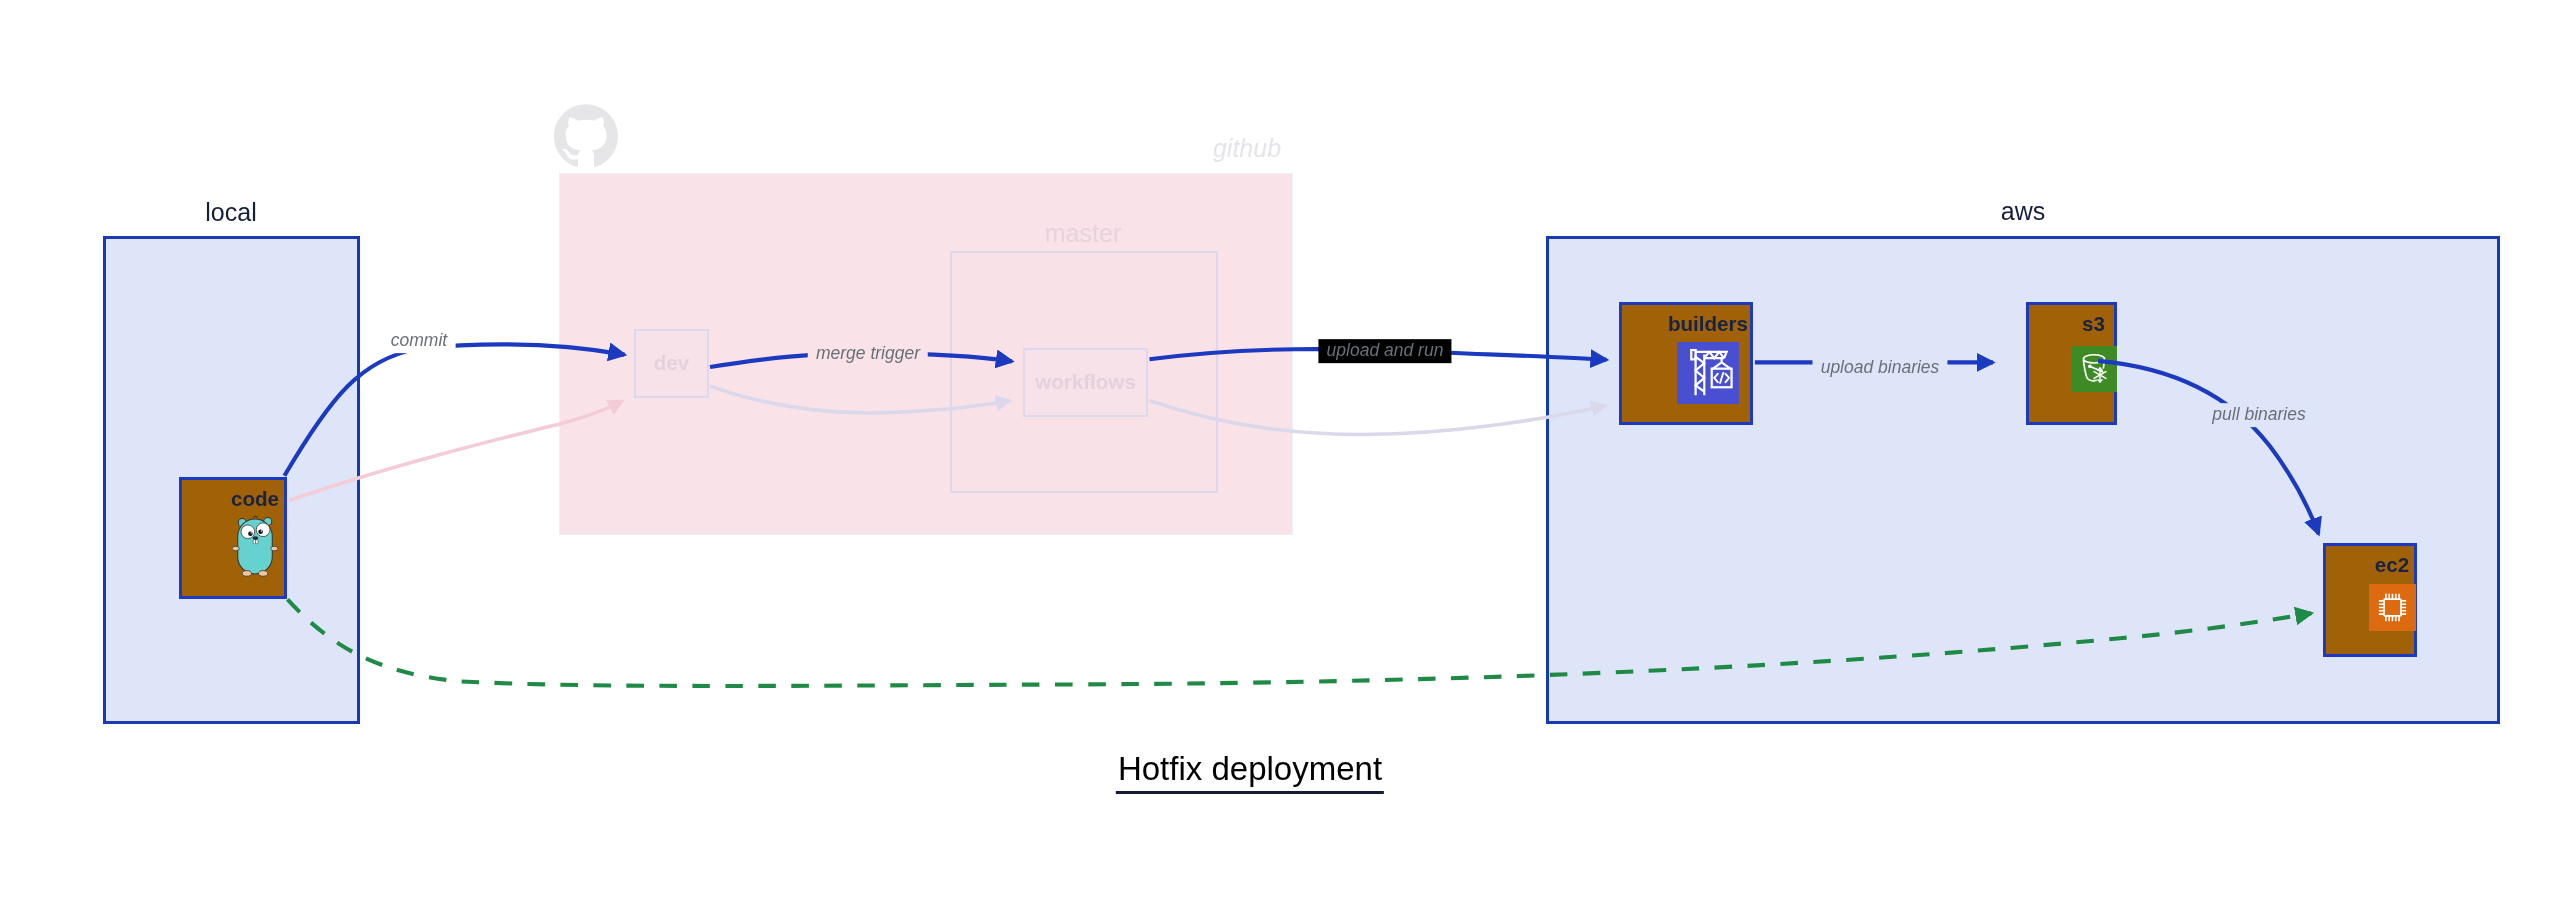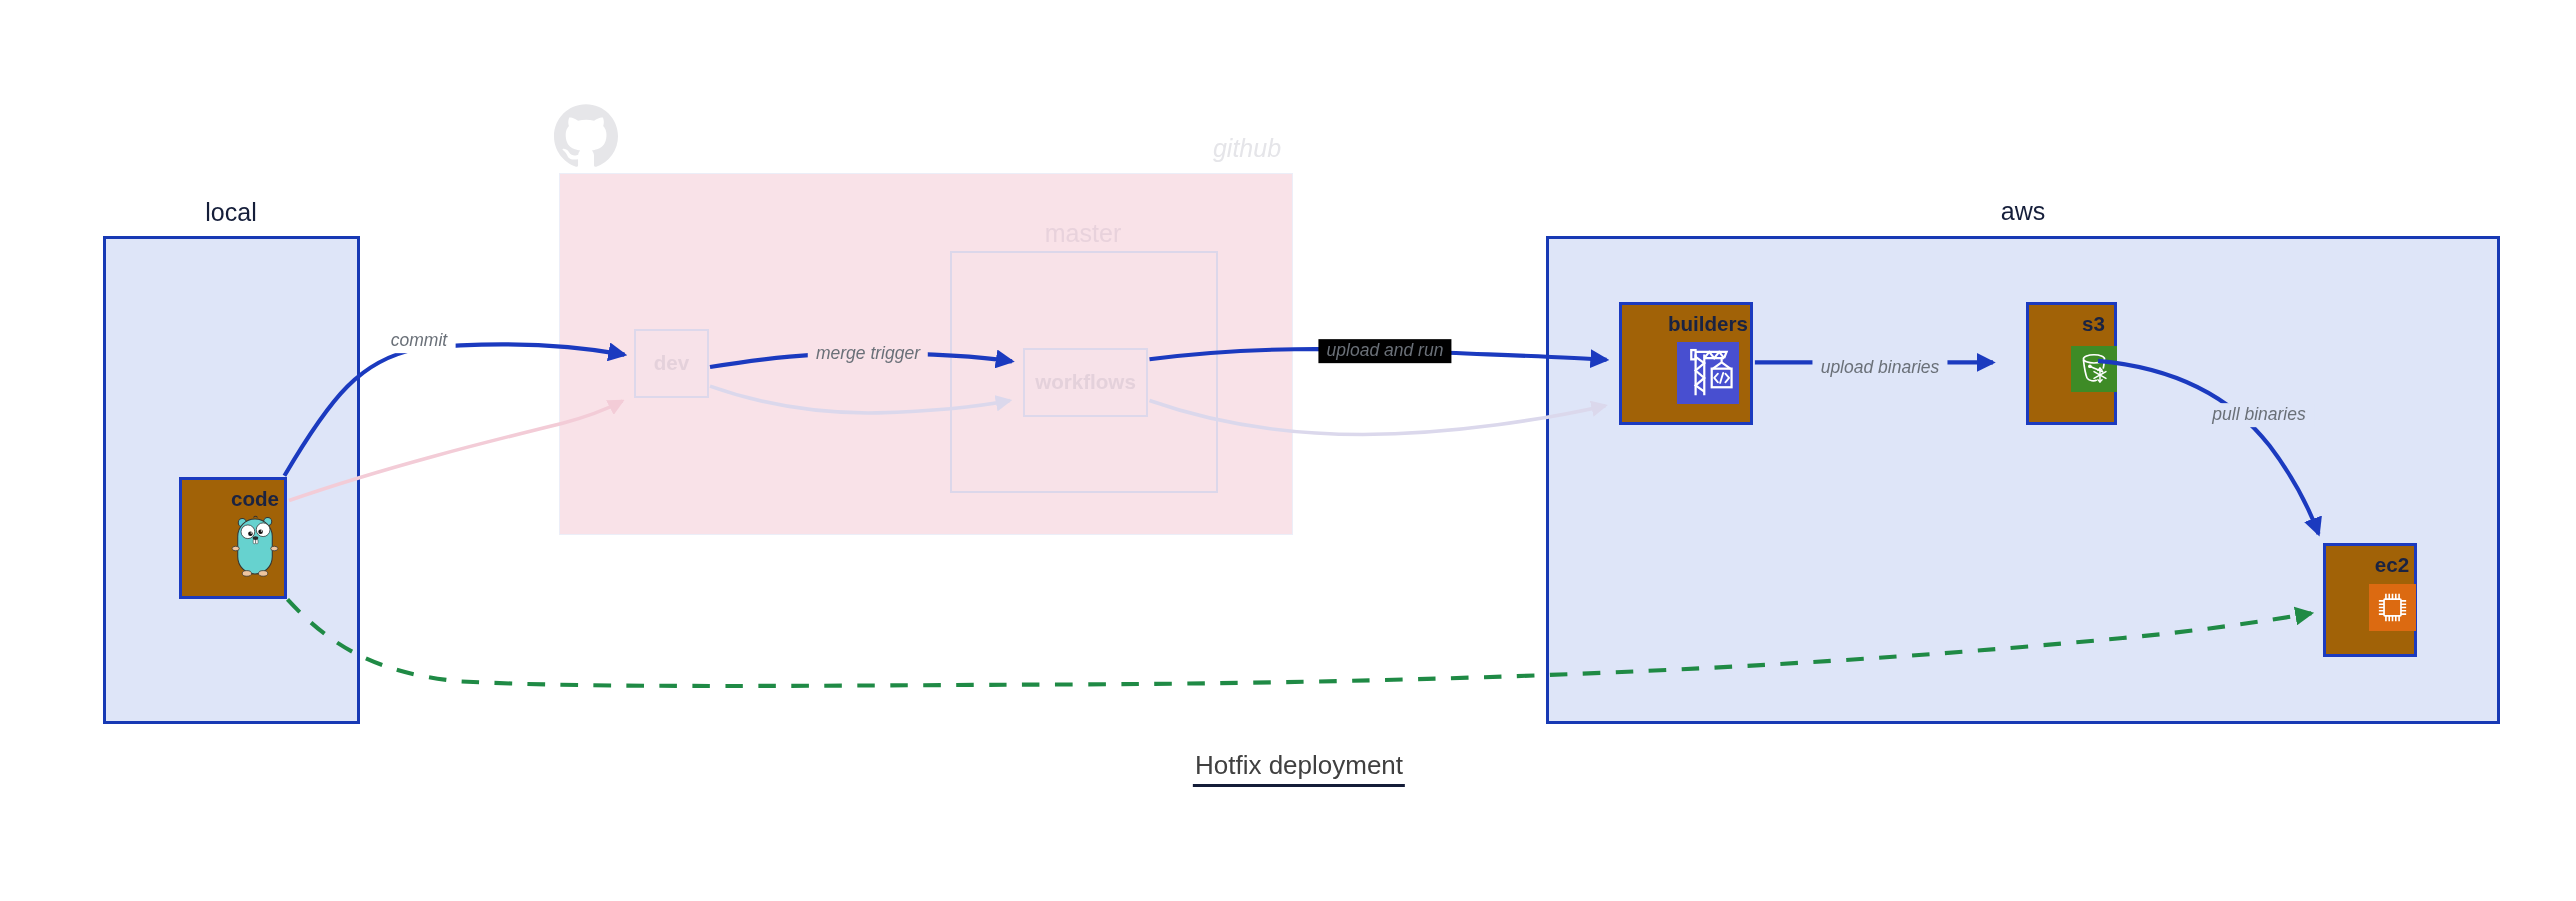--- a/index.html
+++ b/index.html
@@ -29,22 +29,22 @@
   .node-s3{left:2006px;top:302px;width:91px;height:123px;margin-left:20px;}
   .node-ec2{left:2323px;top:543px;width:94px;height:114px;}
   .nlabel{font-size:20.6px;font-weight:bold;color:#1a2342;line-height:1;margin-top:9.3px;}
   .node-faded .nlabel{color:#e4d1db;margin-top:0;}
   .icon-gopher{margin-top:4.1px;}
   .icon-sq{margin-top:7.2px;}
   
   .elabel{position:absolute;transform:translate(-50%,-50%);white-space:nowrap;font-style:italic;
           font-size:17.5px;color:#6a7078;line-height:1;padding:3.1px 8.2px;}
   
-  .title{position:absolute;left:1299px;top:751px;transform:translateX(-50%);white-space:nowrap;
-         font-size:26px;color:#404040;border-bottom:3.6px solid #141c38;padding:0 2.1px 4.1px 2.1px;line-height:1.1;}
+  .title{position:absolute;left:1250px;top:751px;transform:translateX(-50%);white-space:nowrap;
+         font-size:33px;color:#000000;border-bottom:3.6px solid #141c38;padding:0 2.1px 4.1px 2.1px;line-height:1.1;}
   
   .layer-edges{position:absolute;left:0;top:0;pointer-events:none;}
   .octocat{position:absolute;left:554px;top:104px;}
 </style>
 </head>
 <body>
 
 <div class="canvas">
 
   <div class="group group-github"></div>

